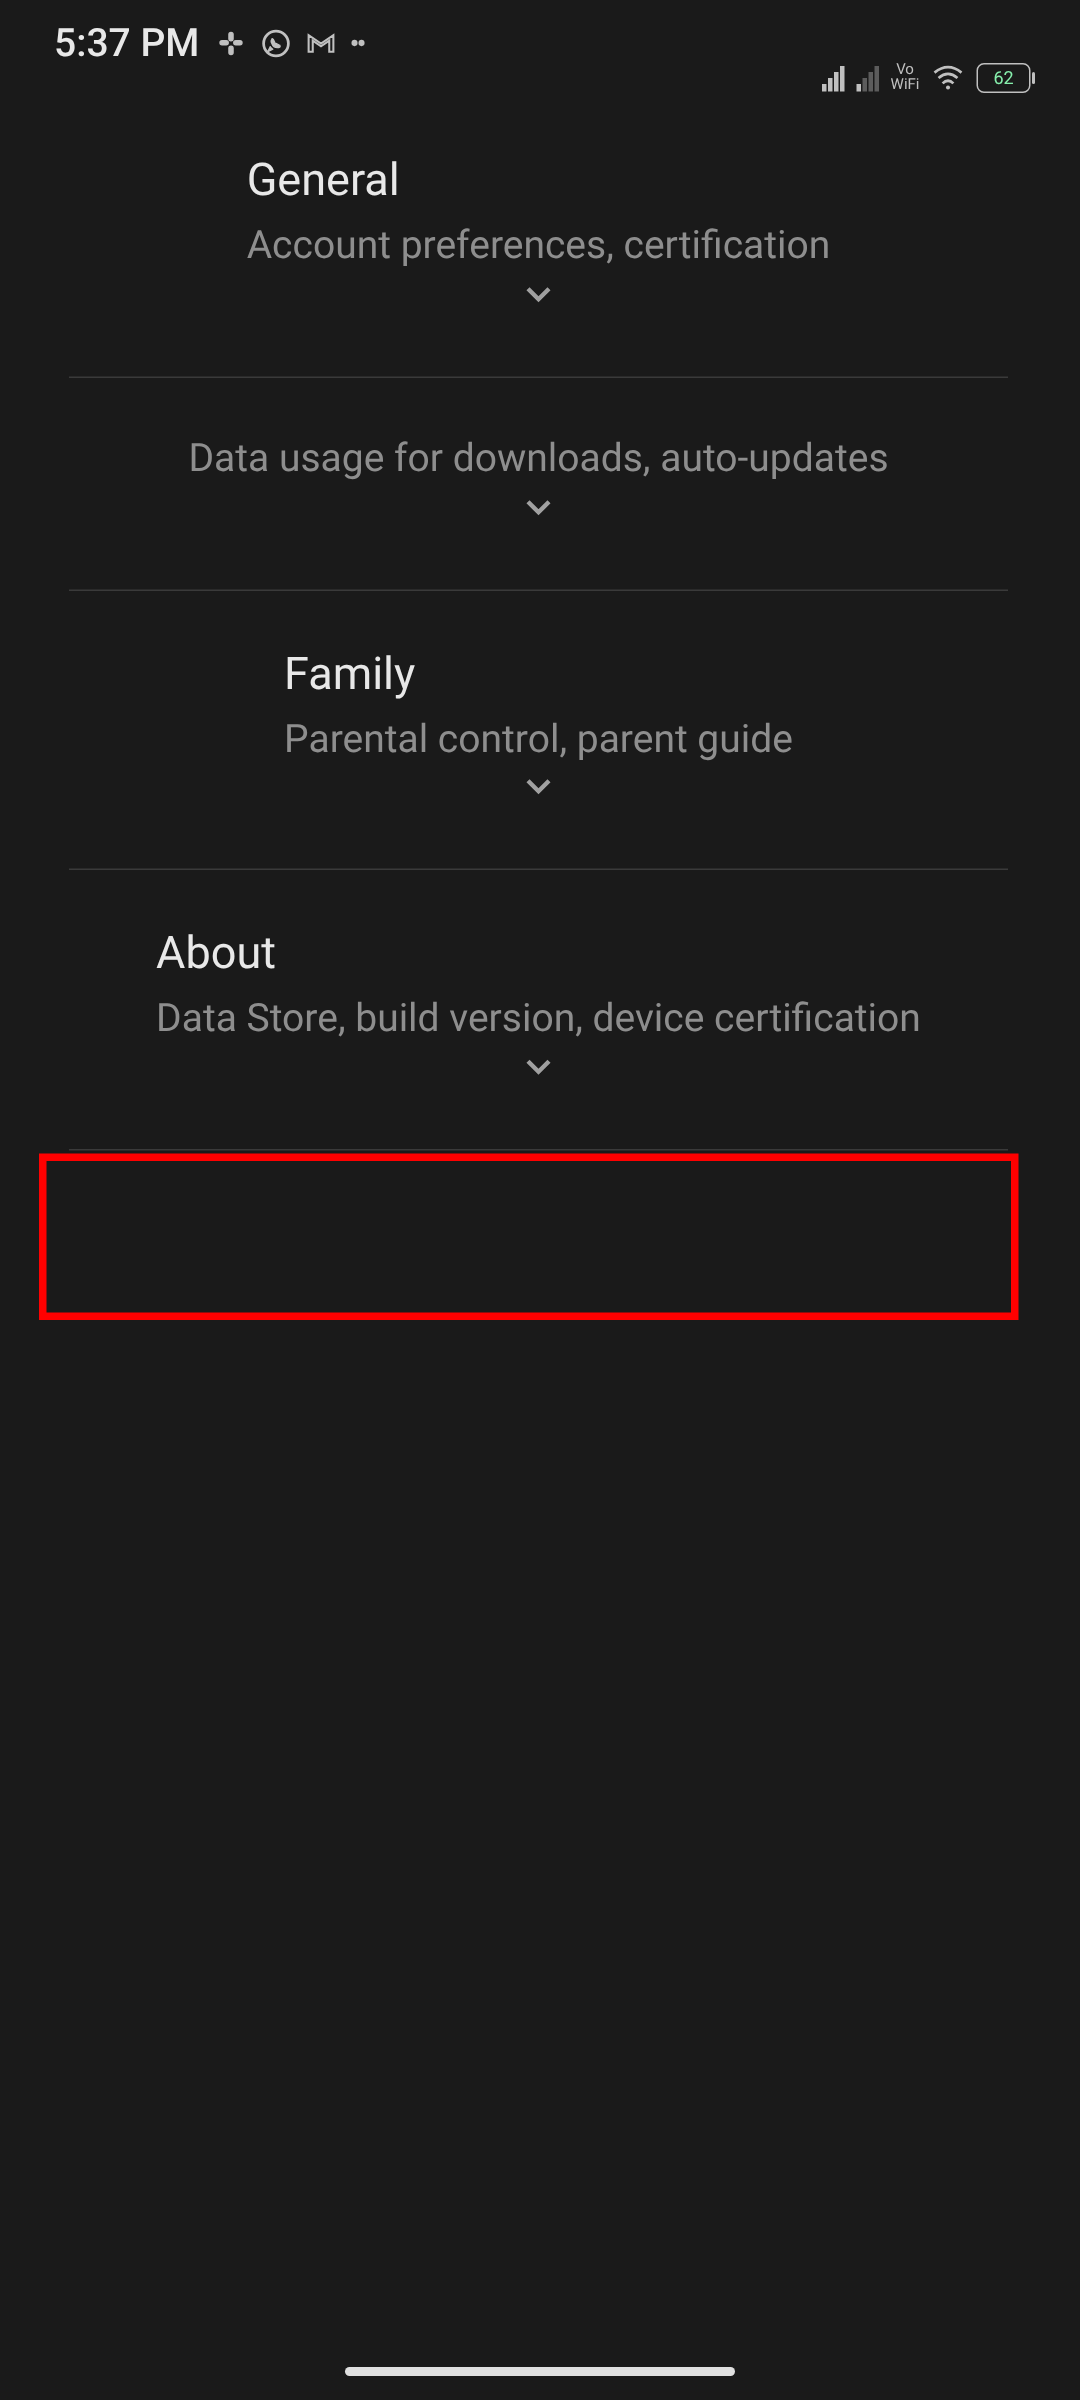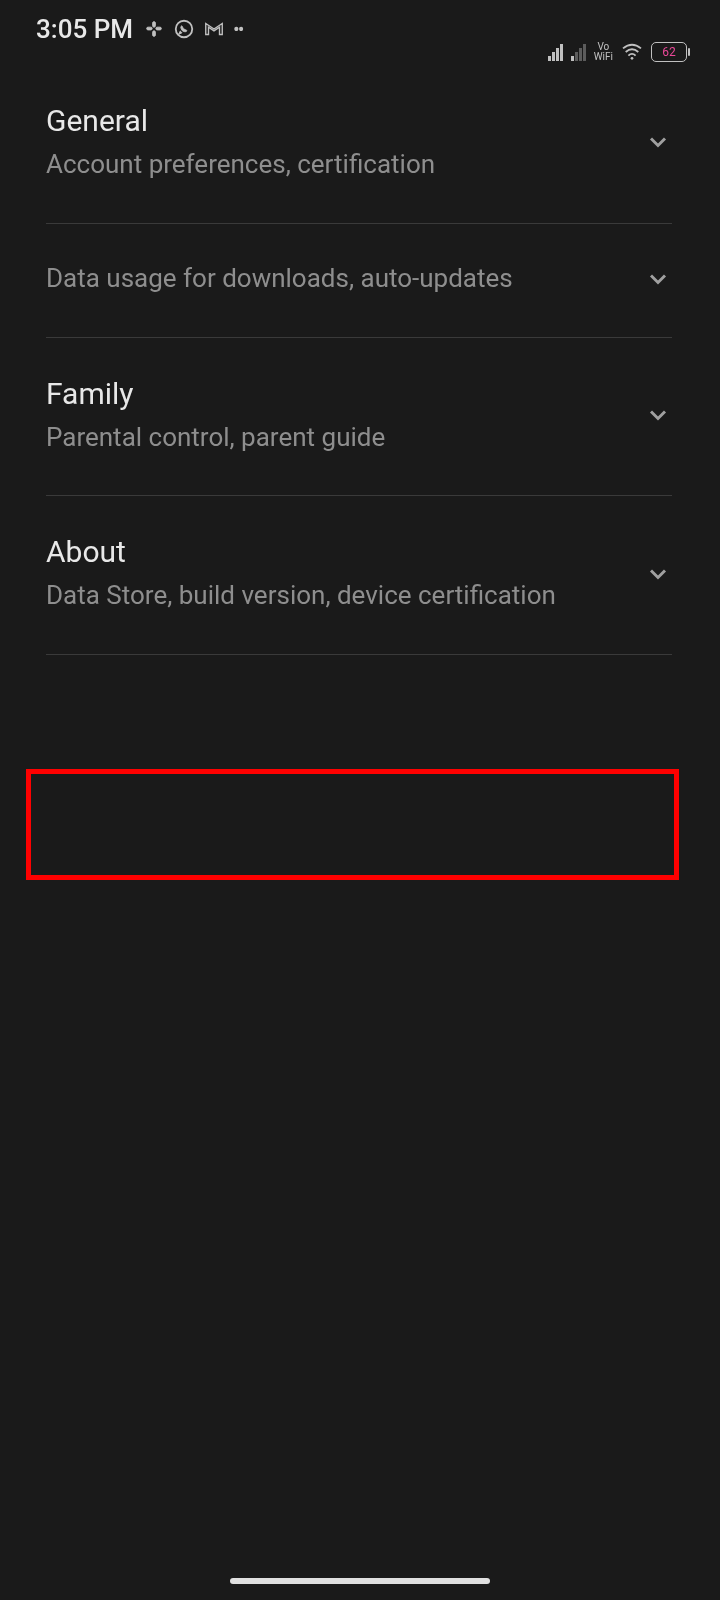--- a/index.html
+++ b/index.html
@@ -68,20 +68,21 @@
     .settings-item .divider {
       position: absolute;
       left: 46px;
       right: 48px;
       bottom: 0;
       height: 1px;
       background: #3a3a3a;
     }
     .settings-item {
       border-bottom: none;
+      flex-direction: column;
     }
     .settings-text {
       flex: 1;
     }
     .settings-title {
       font-size: 30px;
       font-weight: 400;
       color: #e8e8e8;
       margin-bottom: 10px;
     }
@@ -130,21 +131,21 @@
     }
     .battery-body {
       width: 36px;
       height: 20px;
       border: 1.5px solid #c0c0c0;
       border-radius: 5px;
       display: flex;
       align-items: center;
       justify-content: center;
       font-size: 12px;
-      color: #ec4899;
+      color: #86efac;
       position: relative;
     }
     .battery-tip {
       width: 2px;
       height: 8px;
       background: #c0c0c0;
       margin-left: 1px;
       border-radius: 1px;
     }
     .vowifi {
@@ -163,21 +164,21 @@
       color: #c0c0c0;
       font-size: 20px;
       letter-spacing: -2px;
     }
   </style>
 </head>
 <body>
 
 <div class="status-bar">
   <div class="status-left">
-    <span class="status-time">3:05 PM</span>
+    <span class="status-time">5:37 PM</span>
     <div class="status-icons-left">
       <svg class="icon-small" viewBox="0 0 24 24">
         <rect x="4" y="10" width="6" height="3" rx="1.5" fill="#c0c0c0"></rect>
         <rect x="14" y="10" width="6" height="3" rx="1.5" fill="#c0c0c0"></rect>
         <rect x="10.5" y="4" width="3" height="6" rx="1.5" fill="#c0c0c0"></rect>
         <rect x="10.5" y="14" width="3" height="6" rx="1.5" fill="#c0c0c0"></rect>
       </svg>
       <svg class="icon-small" viewBox="0 0 24 24">
         <circle cx="12" cy="12" r="9" fill="none" stroke="#c0c0c0" stroke-width="2"></circle>
         <path d="M8 14 L6 18 L10 16" fill="#c0c0c0"></path>

